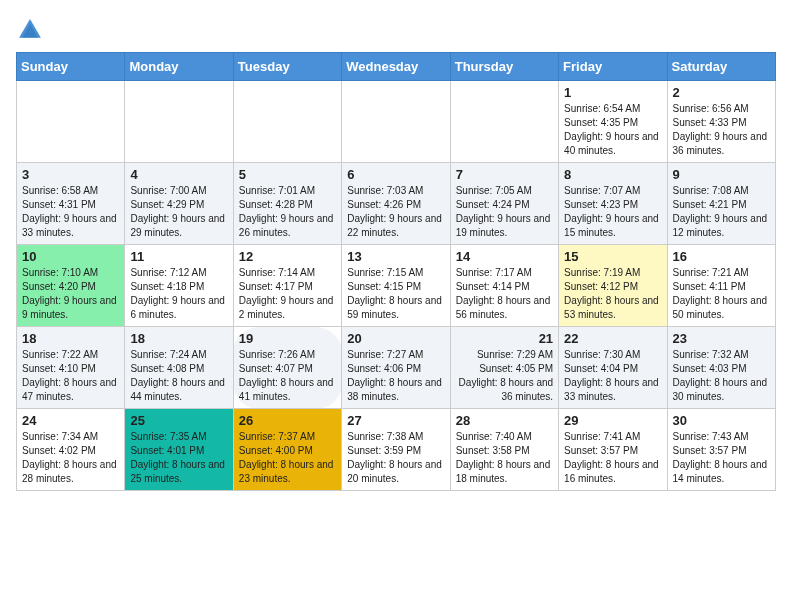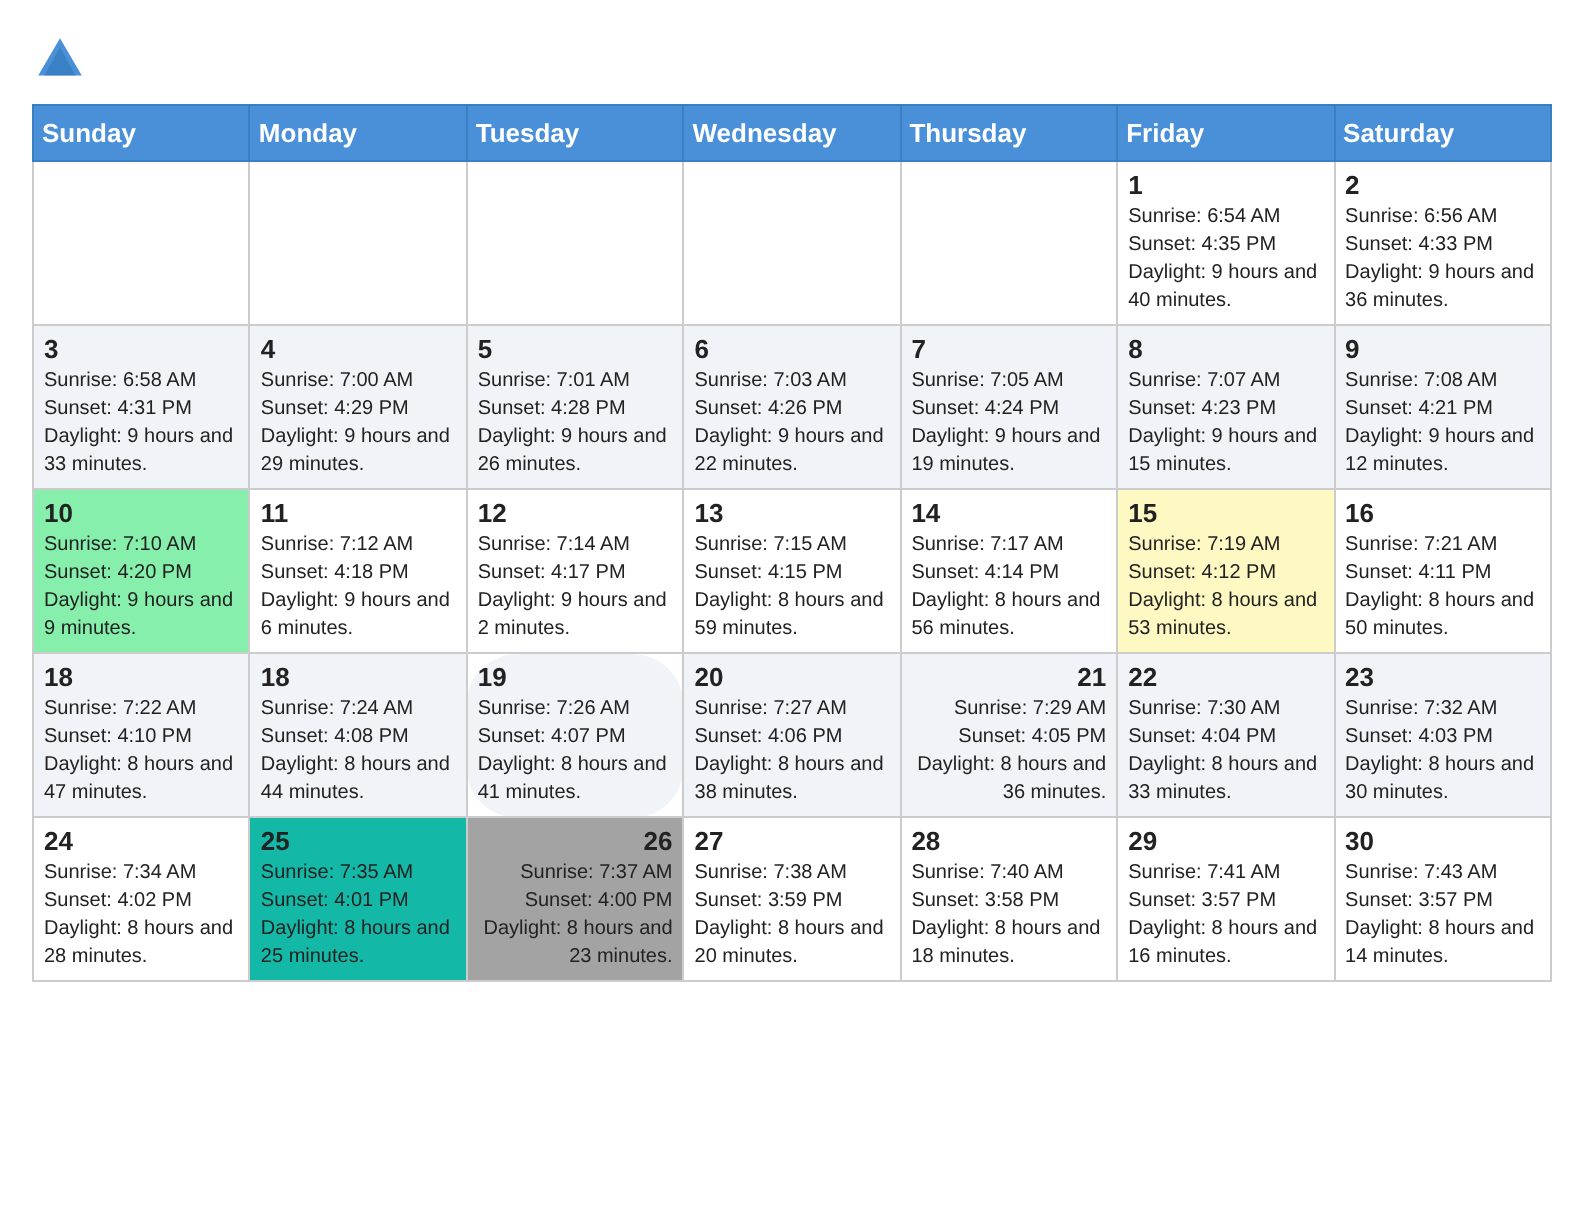--- a/index.html
+++ b/index.html
@@ -155,20 +155,20 @@
         <td style="background: rgb(240, 244, 248);"><span class="day-num">18</span><span class="day-info">Sunrise: 7:24 AM<br>Sunset: 4:08 PM<br>Daylight: 8 hours and 44 minutes.</span></td>
         <td style="background: rgb(240, 244, 248); border-radius: 26px;"><span class="day-num">19</span><span class="day-info">Sunrise: 7:26 AM<br>Sunset: 4:07 PM<br>Daylight: 8 hours and 41 minutes.</span></td>
         <td style="background: rgb(240, 244, 248);"><span class="day-num">20</span><span class="day-info">Sunrise: 7:27 AM<br>Sunset: 4:06 PM<br>Daylight: 8 hours and 38 minutes.</span></td>
         <td style="background: rgb(240, 244, 248); text-align: right;"><span class="day-num">21</span><span class="day-info">Sunrise: 7:29 AM<br>Sunset: 4:05 PM<br>Daylight: 8 hours and 36 minutes.</span></td>
         <td style="background: rgb(240, 244, 248);"><span class="day-num">22</span><span class="day-info">Sunrise: 7:30 AM<br>Sunset: 4:04 PM<br>Daylight: 8 hours and 33 minutes.</span></td>
         <td style="background: rgb(240, 244, 248);"><span class="day-num">23</span><span class="day-info">Sunrise: 7:32 AM<br>Sunset: 4:03 PM<br>Daylight: 8 hours and 30 minutes.</span></td>
       </tr>
       <tr>
         <td style="background: rgb(255, 255, 255);"><span class="day-num">24</span><span class="day-info">Sunrise: 7:34 AM<br>Sunset: 4:02 PM<br>Daylight: 8 hours and 28 minutes.</span></td>
         <td style="background: #14b8a6; margin-left: 47px;"><span class="day-num">25</span><span class="day-info">Sunrise: 7:35 AM<br>Sunset: 4:01 PM<br>Daylight: 8 hours and 25 minutes.</span></td>
-        <td style="background: #a3a3a3; text-align: right;"><span class="day-num">26</span><span class="day-info">Sunrise: 7:37 AM<br>Sunset: 4:00 PM<br>Daylight: 8 hours and 23 minutes.</span></td>
+        <td style="background: #eab308;"><span class="day-num">26</span><span class="day-info">Sunrise: 7:37 AM<br>Sunset: 4:00 PM<br>Daylight: 8 hours and 23 minutes.</span></td>
         <td style="background: rgb(255, 255, 255);"><span class="day-num">27</span><span class="day-info">Sunrise: 7:38 AM<br>Sunset: 3:59 PM<br>Daylight: 8 hours and 20 minutes.</span></td>
         <td style="background: rgb(255, 255, 255);"><span class="day-num">28</span><span class="day-info">Sunrise: 7:40 AM<br>Sunset: 3:58 PM<br>Daylight: 8 hours and 18 minutes.</span></td>
         <td style="background: rgb(255, 255, 255);"><span class="day-num">29</span><span class="day-info">Sunrise: 7:41 AM<br>Sunset: 3:57 PM<br>Daylight: 8 hours and 16 minutes.</span></td>
         <td style="background: rgb(255, 255, 255);"><span class="day-num">30</span><span class="day-info">Sunrise: 7:43 AM<br>Sunset: 3:57 PM<br>Daylight: 8 hours and 14 minutes.</span></td>
       </tr>
     </tbody>
 </table>
 
 </body></html>

